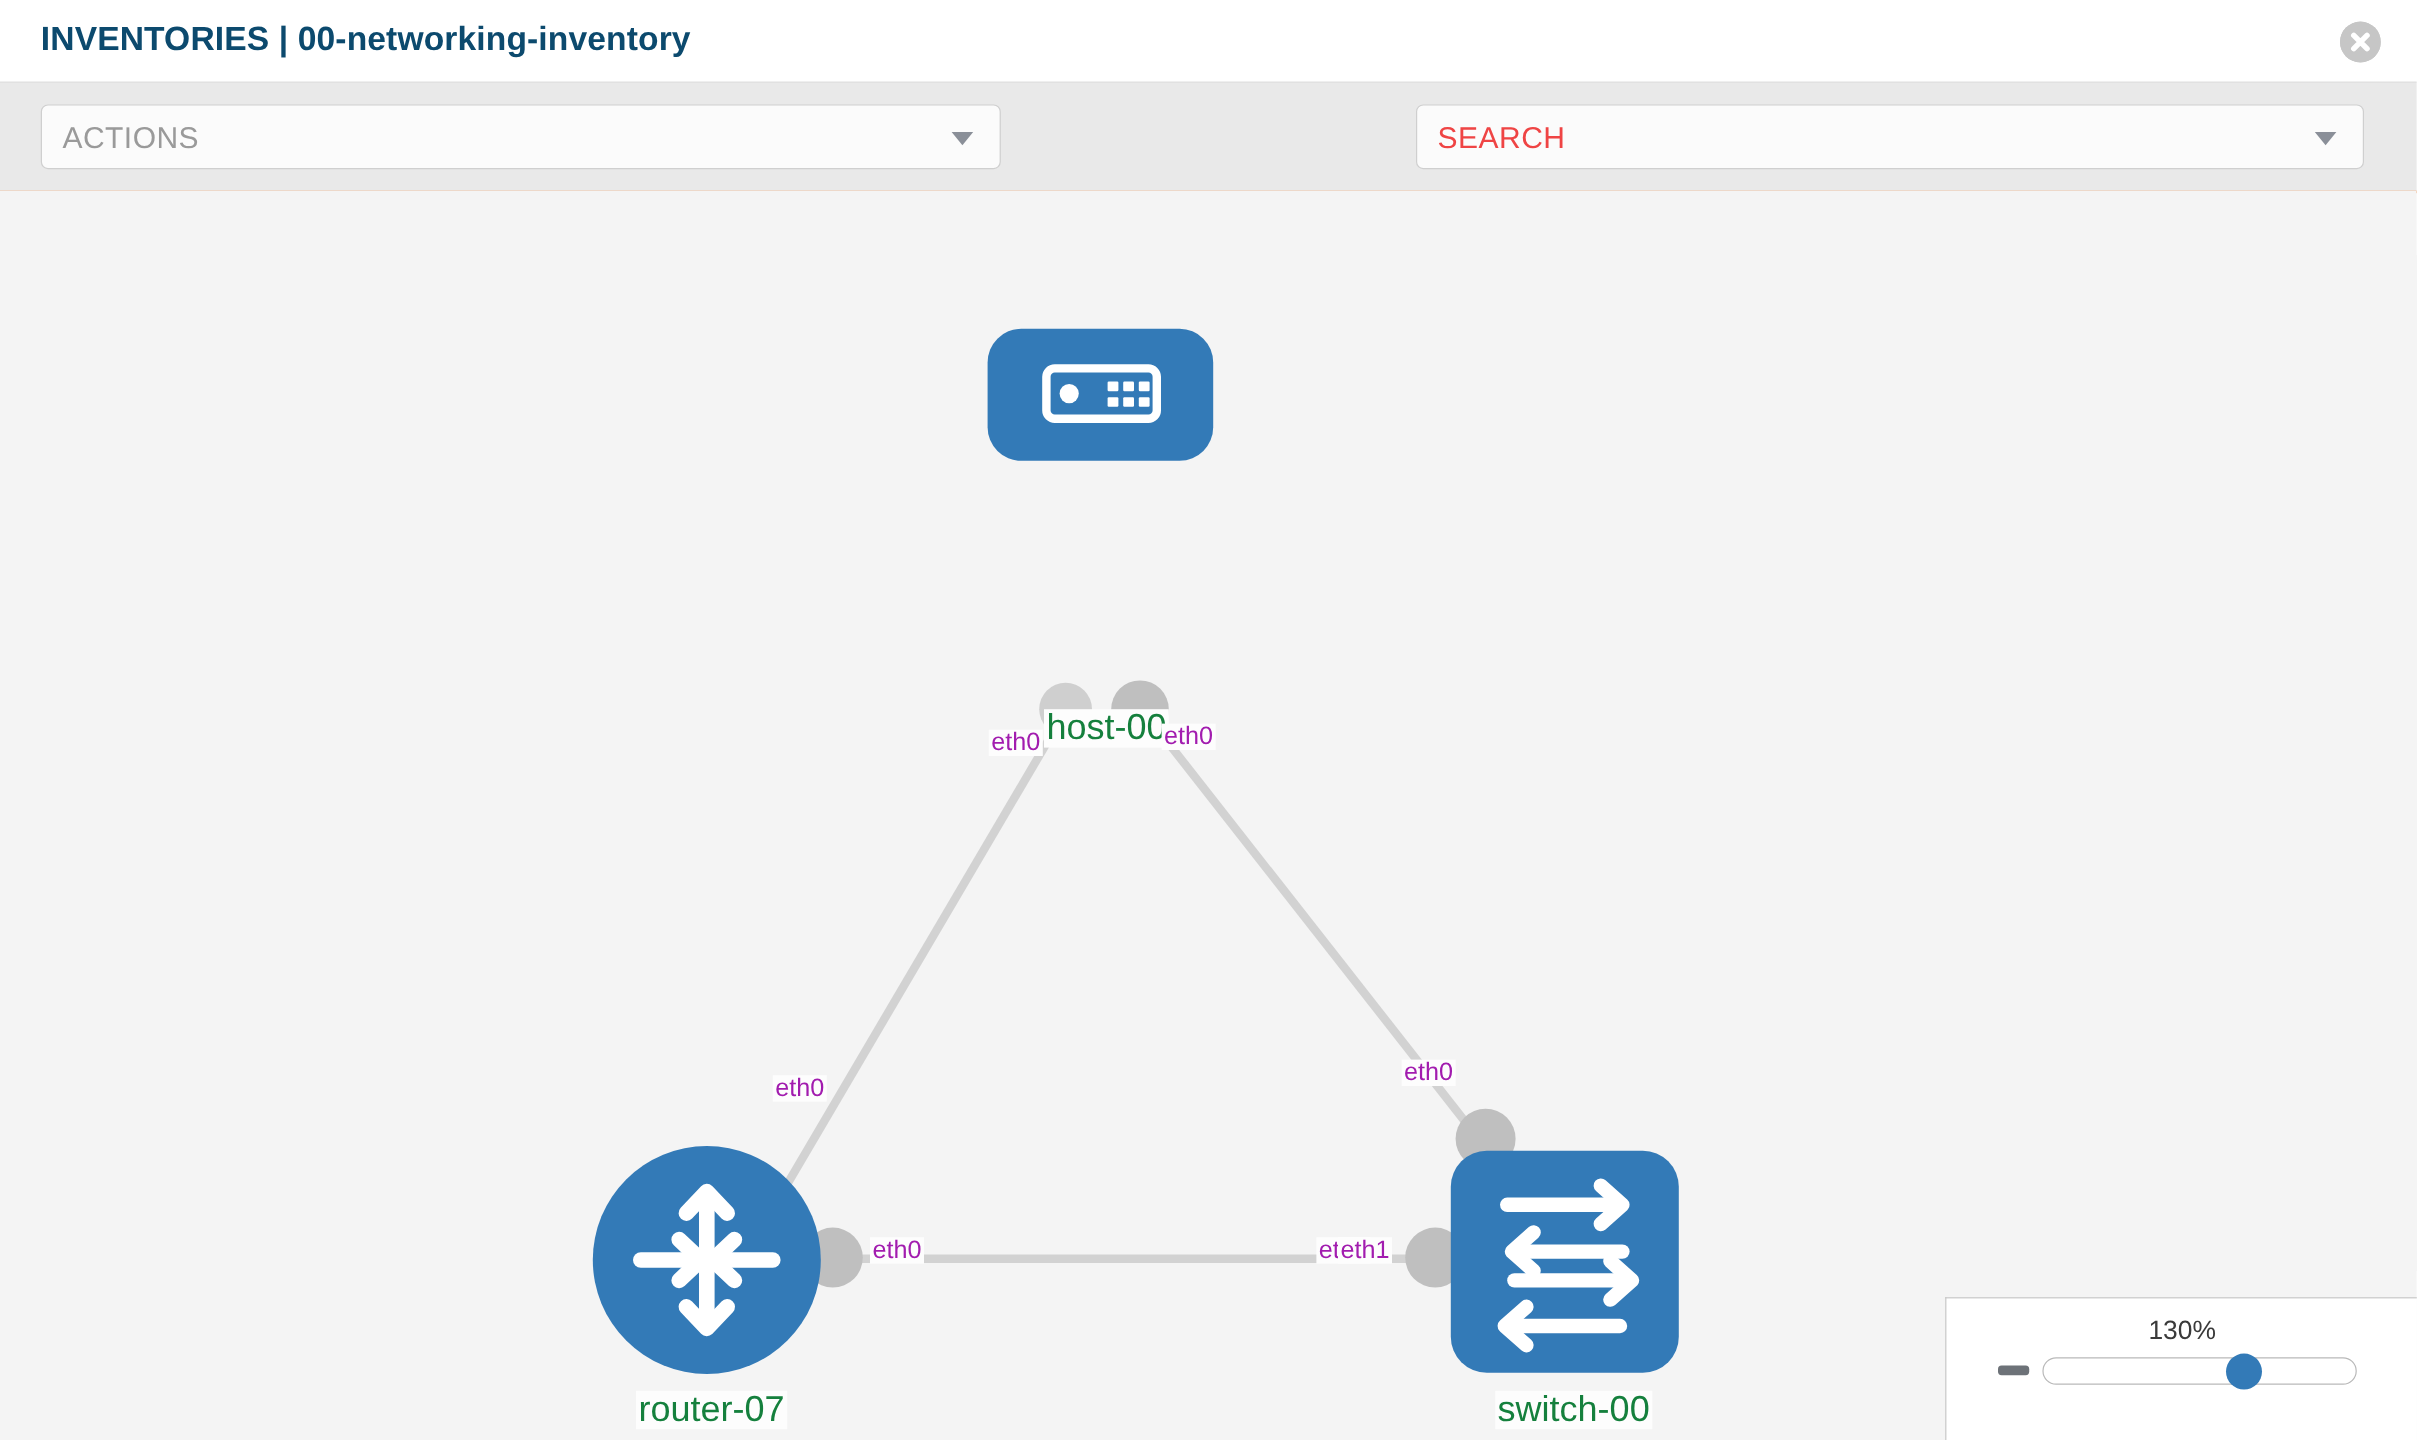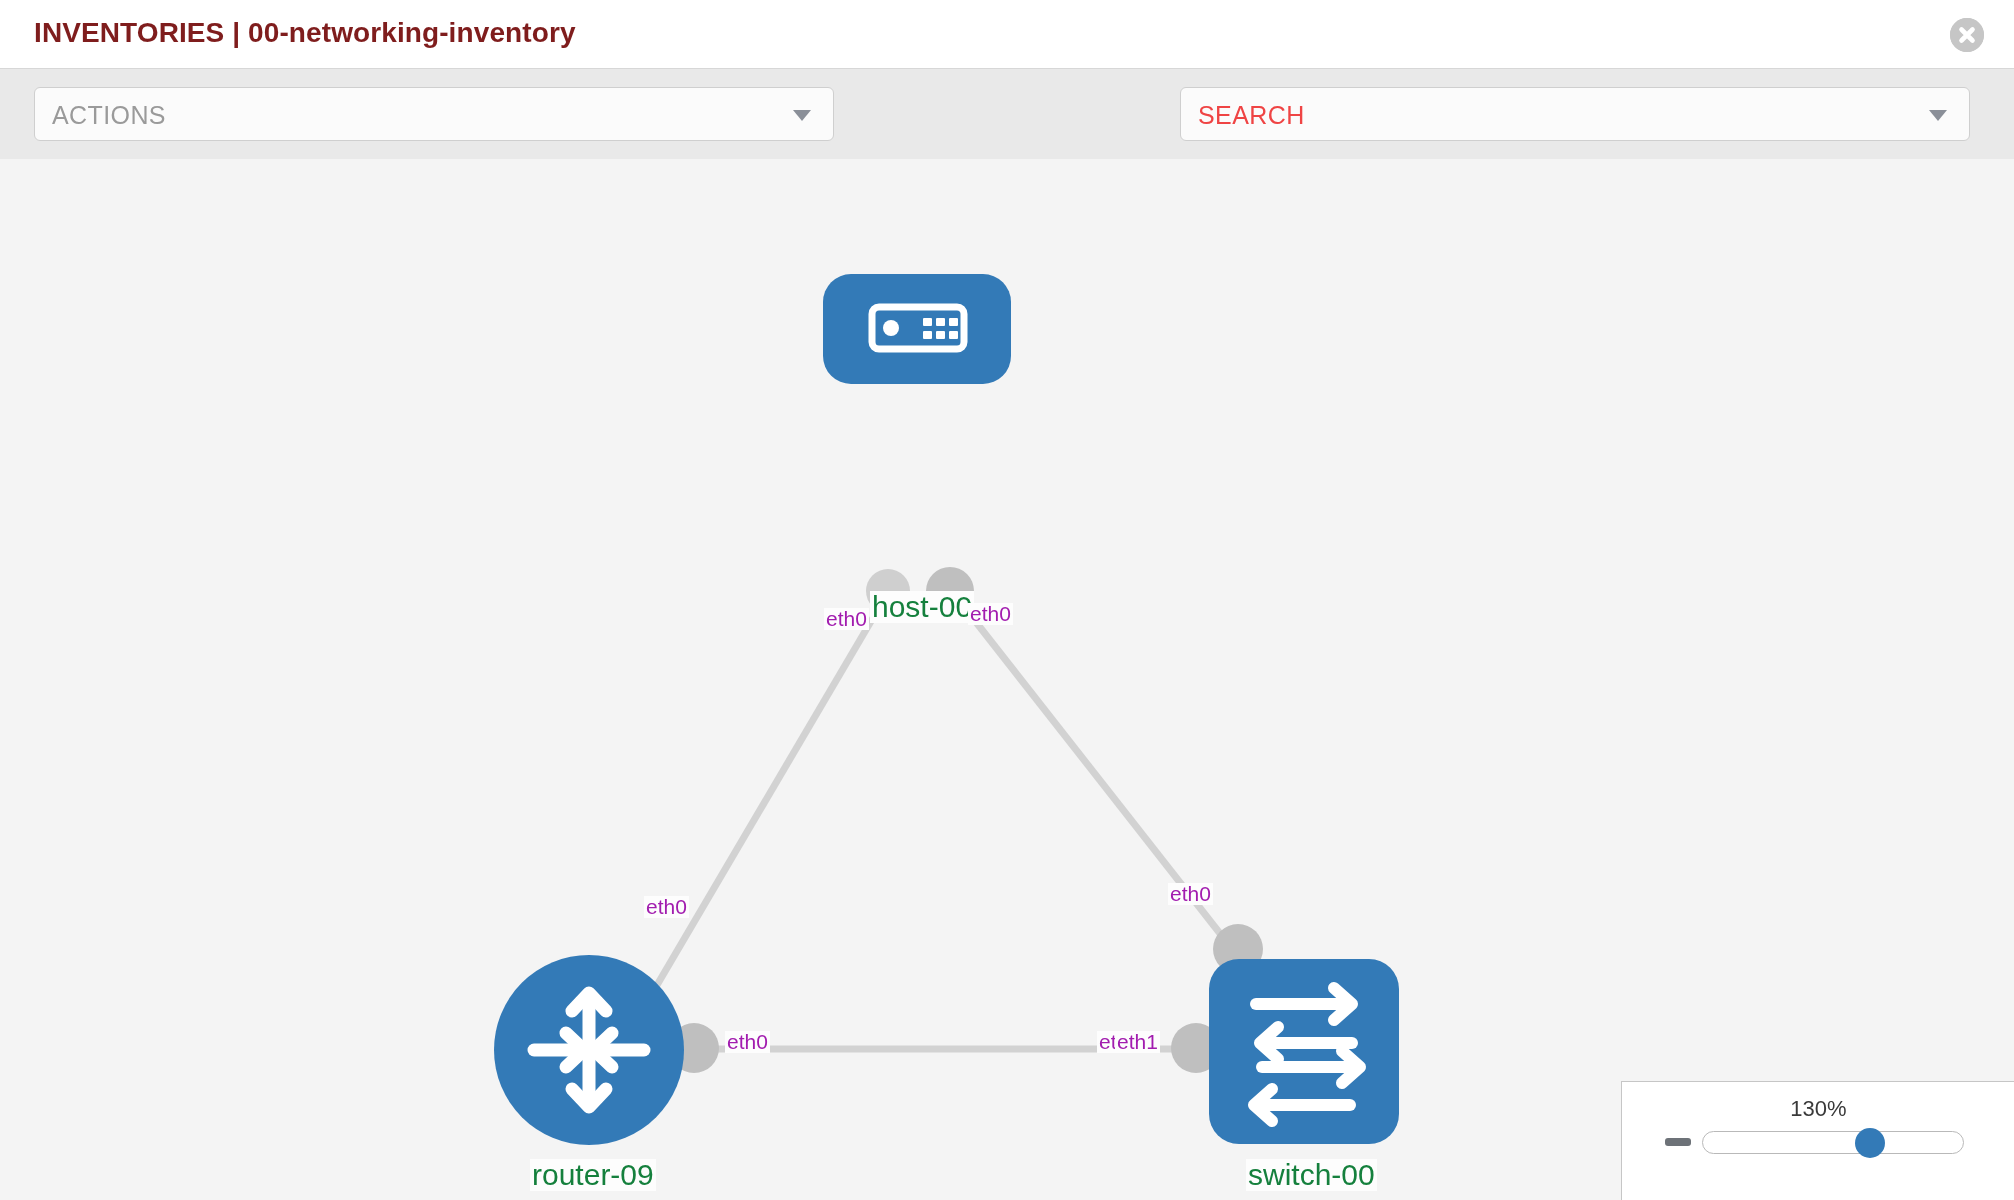--- a/index.html
+++ b/index.html
@@ -28,21 +28,21 @@
     background: #ffffff;
     border-bottom: 1px solid #d7d7d7;
     box-sizing: border-box;
   }
   .header-title {
     position: absolute;
     left: 34px;
     top: 17px;
     font-size: 28px;
     font-weight: bold;
-    color: #7f1d1d;
+    color: #0c4a6e;
     letter-spacing: 0.1px;
     white-space: nowrap;
   }
   .close-btn {
     position: absolute;
     right: 30px;
     top: 18px;
     width: 34px;
     height: 34px;
     border-radius: 50%;
@@ -337,21 +337,21 @@
           <line x1="1262" y1="908" x2="1358" y2="908"></line>
           <polyline points="1342,892 1360,908 1342,924" stroke-linejoin="round"></polyline>
 
           <line x1="1350" y1="946" x2="1256" y2="946"></line>
           <polyline points="1272,930 1254,946 1272,962" stroke-linejoin="round"></polyline>
         </g>
       </g>
     </svg>
 
     <div class="node-label" style="left:870px; top:432px;">host-00</div>
-    <div class="node-label" style="left:530px; top:1000px;">router-09</div>
+    <div class="node-label" style="left:530px; top:1000px;">router-07</div>
     <div class="node-label" style="left:1246px; top:1000px;">switch-00</div>
 
     <div class="edge-label" style="left:824px; top:449px;">eth0</div>
     <div class="edge-label" style="left:968px; top:444px;">eth0</div>
 
     <div class="edge-label" style="left:644px; top:737px;">eth0</div>
     <div class="edge-label" style="left:1168px; top:724px;">eth0</div>
 
     <div class="edge-label" style="left:725px; top:872px;">eth0</div>
     <div class="edge-label" style="left:1097px; top:872px;">eth0</div>

